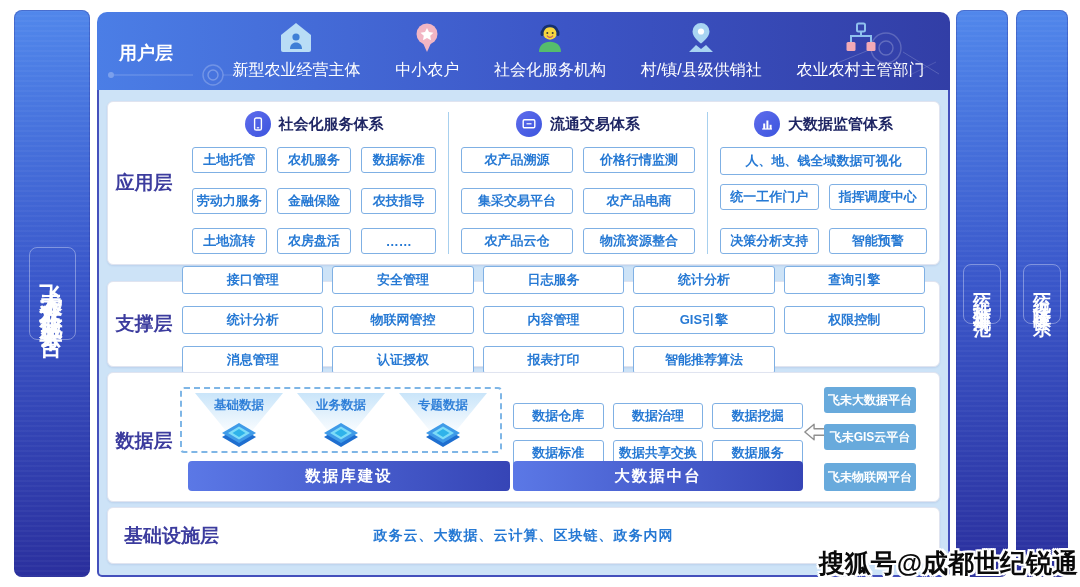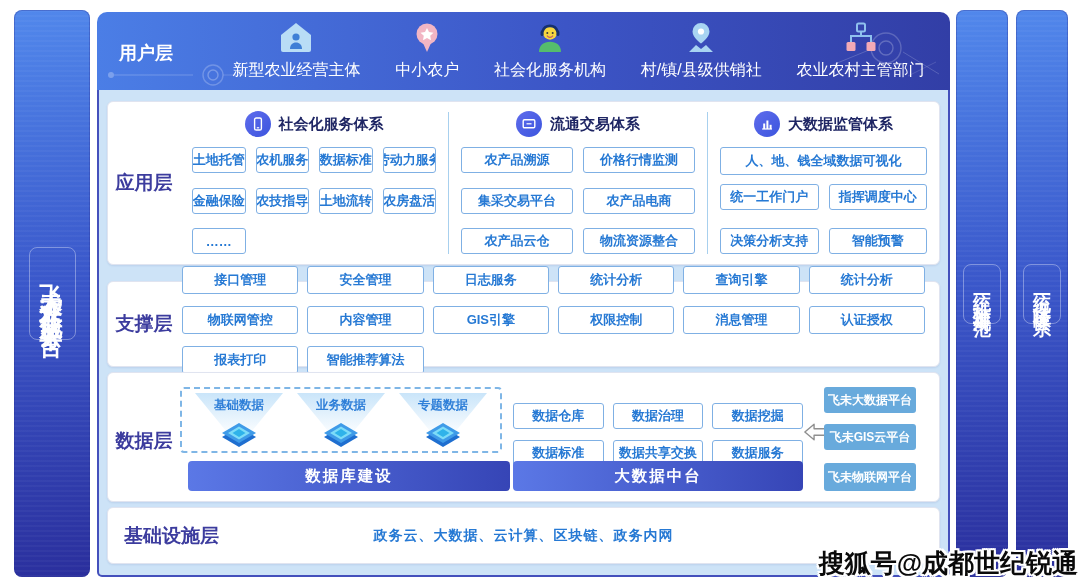--- a/index.html
+++ b/index.html
@@ -47,30 +47,30 @@
   
   .app-body{display:flex;height:100%;}
   .app-col{display:flex;flex-direction:column;padding:8px 12px 10px;box-sizing:border-box;}
   .col1{width:268px;} .col2{width:258px;} .col3{flex:1;}
   .vdiv{width:1px;background:#a8d0ee;margin:10px 0;flex:none;}
   .col-head{display:flex;align-items:center;justify-content:center;gap:8px;height:28px;margin-bottom:9px;}
   .cicon{width:26px;height:26px;border-radius:50%;flex:none;
          background:linear-gradient(135deg,#5f6cec,#3c55de);display:flex;align-items:center;justify-content:center;}
   .ctitle{font-size:15px;font-weight:bold;color:#1f2664;white-space:nowrap;}
   .grid{display:grid;gap:9px 10px;flex:1;grid-auto-rows:26px;align-content:space-between;}
-  .g3{grid-template-columns:repeat(4,1fr);}
+  .g3{grid-template-columns:repeat(3,1fr);}
   .g2{grid-template-columns:repeat(2,1fr);}
   .box{display:flex;align-items:center;justify-content:center;background:#fff;
        border:1px solid #7fb0e4;border-radius:3px;color:#2679d4;font-weight:bold;
        font-size:13px;white-space:nowrap;overflow:hidden;}
   .wide-box{height:26px;margin-bottom:9px;}
 
   
   .sup-body{display:flex;height:100%;}
-  .sup-grid{flex:1;display:grid;grid-template-columns:repeat(6,1fr);grid-auto-rows:28px;
+  .sup-grid{flex:1;display:grid;grid-template-columns:repeat(5,1fr);grid-auto-rows:28px;
             gap:12px 9px;align-content:center;padding:0 14px 8px 2px;}
 
   
   .data-body{position:relative;height:100%;}
   .label-abs{position:absolute;left:0;top:8px;bottom:0;}
   .db-box{position:absolute;left:72px;top:14px;width:322px;height:66px;border:2px dashed #7fb6e6;
           border-radius:4px;display:flex;padding:2px 6px;box-sizing:border-box;}
   .db{flex:1;position:relative;}
   .beam{position:absolute;left:50%;top:2px;transform:translateX(-50%);width:88px;height:42px;
         clip-path:polygon(0 0,100% 0,61% 100%,39% 100%);

